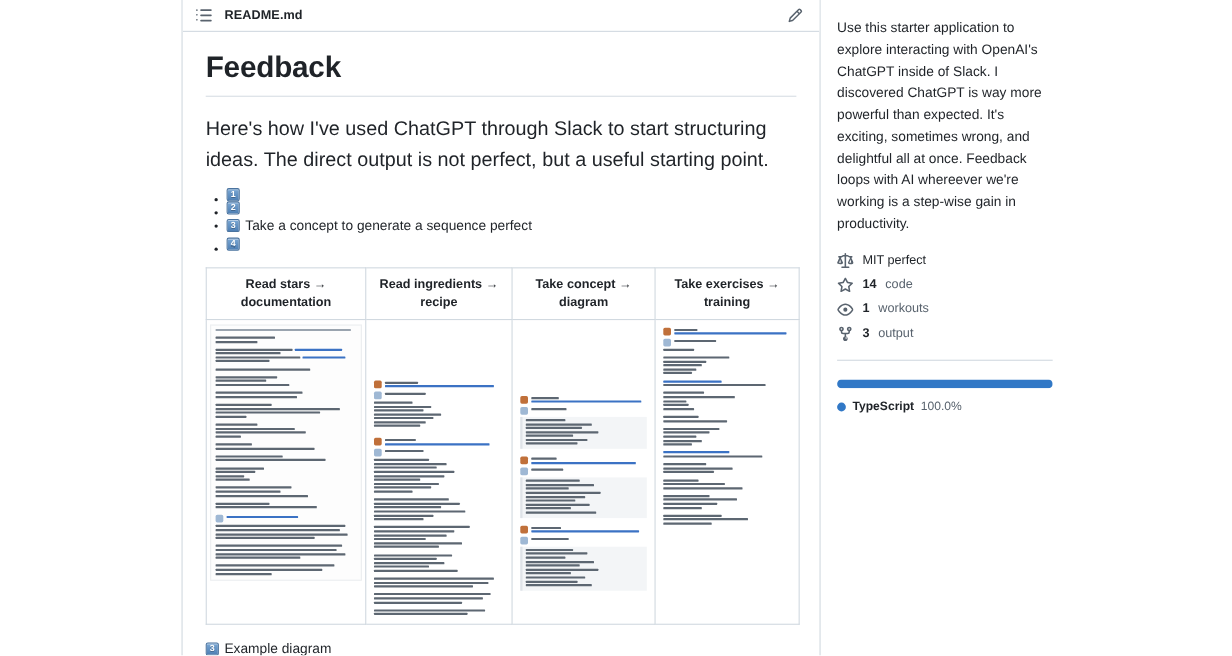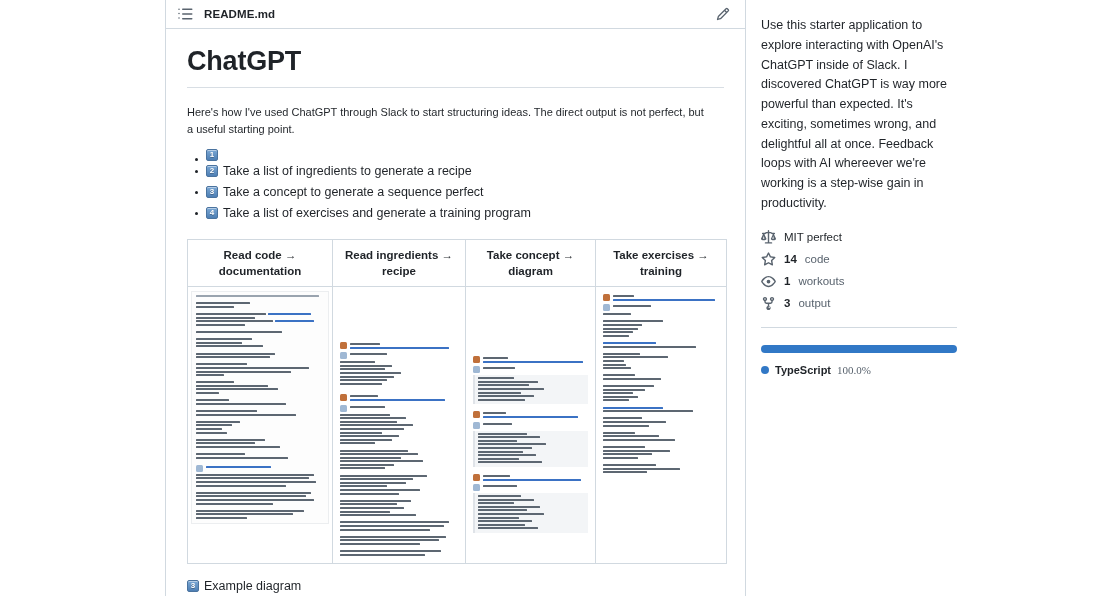--- a/index.html
+++ b/index.html
@@ -44,21 +44,21 @@
   .readme-body { padding: 16px 21px 0 21px; }
 
   h1.examples {
     font-size: 27px; line-height: 1.25; font-weight: 700; color: #1f2328;
     padding-bottom: 8px; margin-bottom: 0;
     border-bottom: 1px solid #d8dee4;
     letter-spacing: -0.2px;
   }
   p.intro {
     margin-top: 16px;
-    font-size: 11px; line-height: 1.55; color: #1f2328;
+    font-size: 18px; line-height: 1.55; color: #1f2328;
     max-width: 520px;
   }
 
   ul.task-list { margin-top: 11px; list-style: none; padding-left: 19px; }
   ul.task-list li {
     position: relative;
     font-size: 12.5px; line-height: 1.68;
     color: #1f2328;
     display: flex; align-items: center; gap: 5px;
   }
@@ -155,21 +155,21 @@
   .lang-bar {
     margin-top: 17px;
     height: 8px; border-radius: 6px; overflow: hidden;
     display: flex; width: 196px;
     background: #eaeef2;
   }
   .lang-seg { height: 100%; background: #3178c6; }
   .lang-legend { margin-top: 11px; display: flex; align-items: center; gap: 6px; font-size: 11px; }
   .lang-dot { width: 8px; height: 8px; border-radius: 50%; background: #3178c6; flex:0 0 8px; }
   .lang-name { font-weight: 700; color: #1f2328; }
-  .lang-pct { color: #59636e; font-family: Liberation Serif, serif; }
+  .lang-pct { color: #59636e; }
 </style>
 </head>
 <body>
 
 <div class="page">
 
   <div class="gutter"></div>
 
   <div class="readme-panel">
 
@@ -185,52 +185,50 @@
       <div class="hdr-spacer"></div>
       <button class="pencil-btn">
         <svg viewBox="0 0 16 16" fill="currentColor" aria-hidden="true">
           <path d="M11.013 1.427a1.75 1.75 0 012.474 0l1.086 1.086a1.75 1.75 0 010 2.474l-8.61 8.61c-.21.21-.47.364-.756.445l-3.251.93a.75.75 0 01-.927-.928l.929-3.25c.081-.286.235-.547.445-.758l8.61-8.61zm1.414 1.06a.25.25 0 00-.354 0L10.811 3.75l1.439 1.44 1.263-1.263a.25.25 0 000-.354l-1.086-1.086zM11.189 6.25L9.75 4.81l-6.286 6.287a.25.25 0 00-.064.108l-.558 1.953 1.953-.558a.249.249 0 00.108-.064l6.286-6.286z"></path>
         </svg>
       </button>
     </div>
 
     <div class="readme-body">
 
-      <h1 class="examples">ChatGPT</h1>
+      <h1 class="examples">Feedback</h1>
 
       <p class="intro">Here's how I've used ChatGPT through Slack to start structuring ideas. The direct output is not perfect, but a useful starting point.</p>
 
       <ul class="task-list">
         <li>
           <span class="num-badge">1</span>
         </li>
         <li>
           <span class="num-badge">2</span>
-          <span>Take a list of ingredients to generate a recipe</span>
         </li>
         <li>
           <span class="num-badge">3</span>
           <span>Take a concept to generate a sequence perfect</span>
         </li>
         <li>
           <span class="num-badge">4</span>
-          <span>Take a list of exercises and generate a training program</span>
         </li>
       </ul>
 
       <table class="grid">
         <colgroup>
           <col style="width:145px">
             <col style="width:133px">
             <col style="width:130px">
             <col style="width:131px">
         </colgroup>
         <thead>
           <tr>
-            <th>Read code → documentation</th>
+            <th>Read stars → documentation</th>
             <th>Read ingredients → recipe</th>
             <th>Take concept → diagram</th>
             <th>Take exercises → training</th>
           </tr>
         </thead>
         <tbody>
           <tr>
             <td>
               <div class="thumb thumb-code mt-pad">
                 <span class="mt b" style="width:96%"></span>

